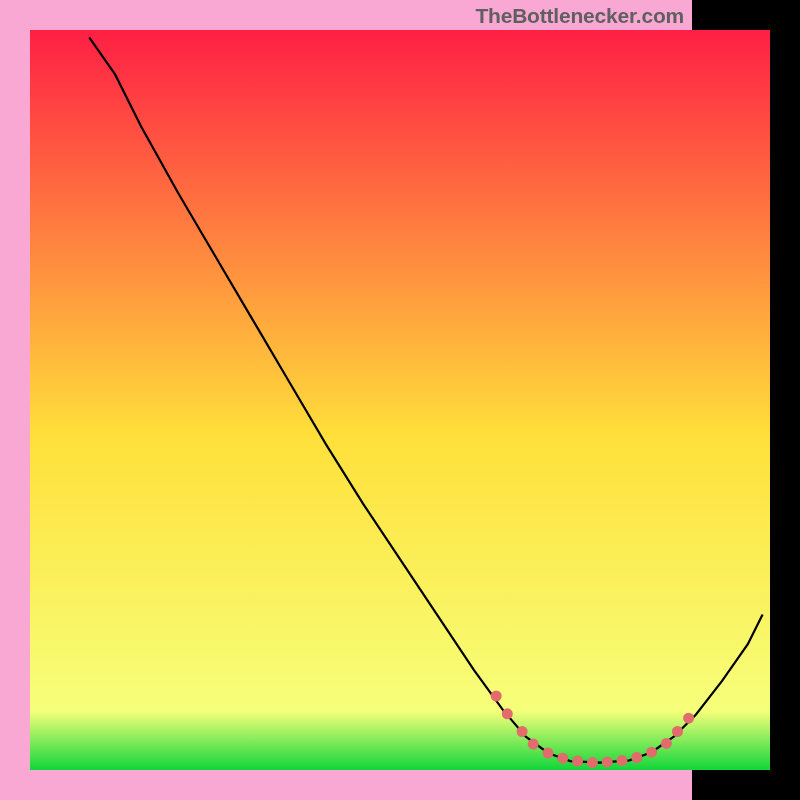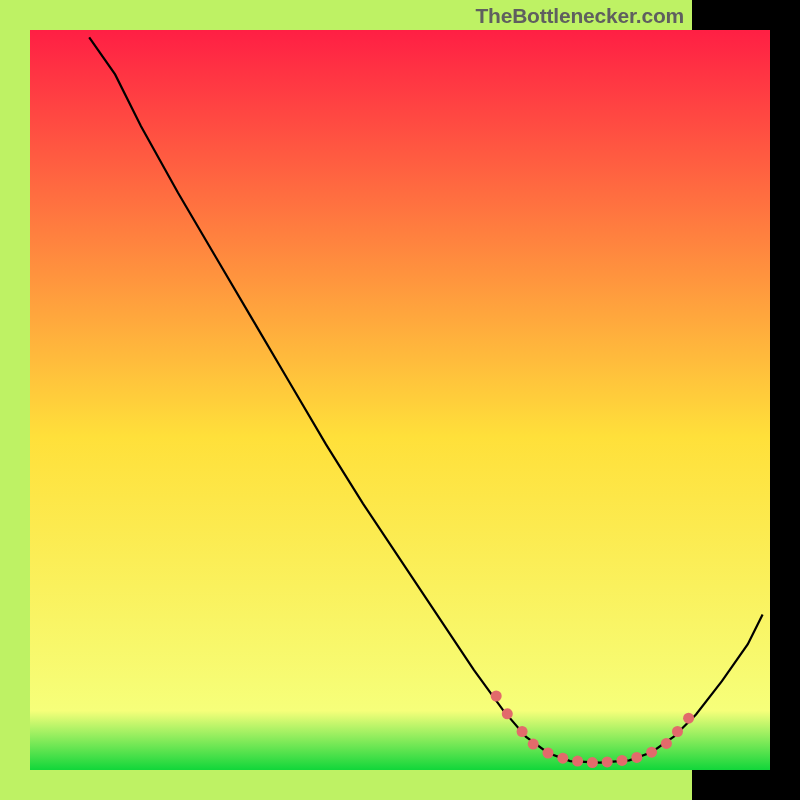--- a/index.html
+++ b/index.html
@@ -7,21 +7,21 @@
     padding: 0;
     width: 800px;
     height: 800px;
     background: #000;
     font-family: Arial, Helvetica, sans-serif;
   }
   .outer {
     position: absolute;
     left: 0; top: 0;
     width: 692px; height: 800px;
-    background: #bef264;
+    background: #f9a8d4;
   }
   .plot {
     position: absolute;
     left: 30px;
     top: 30px;
     width: 740px;
     height: 740px;
   }
   .watermark {
     position: absolute;

